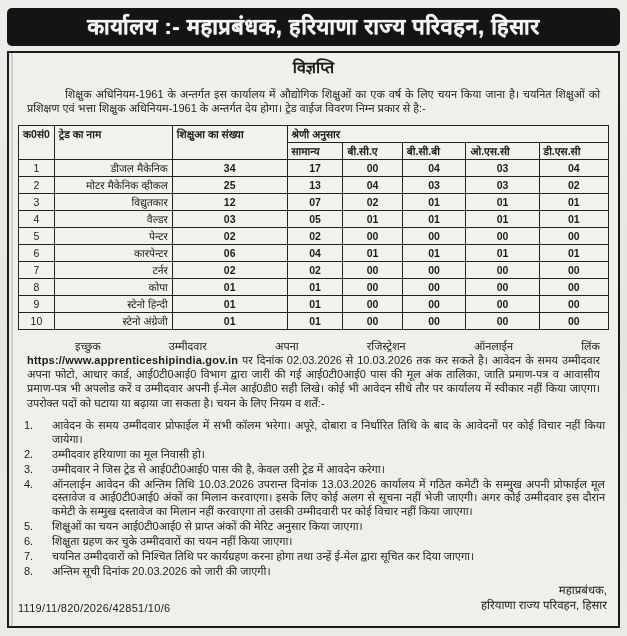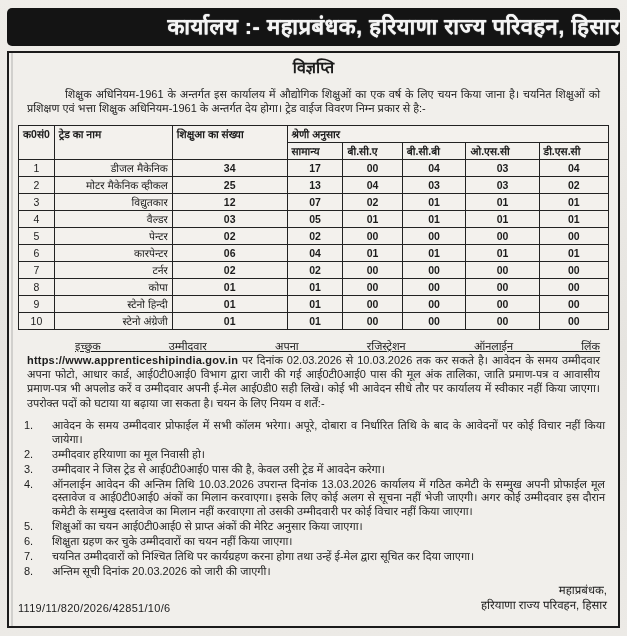--- a/index.html
+++ b/index.html
@@ -16,21 +16,21 @@
     background: linear-gradient(180deg, #efede9 0%, #e6e4e0 55%, #eceae6 100%);
     padding: 8px 7px 0 7px;
     box-sizing: border-box;
   }
   .banner {
     background: #141414;
     color: #f5f5f5;
     border-radius: 5px;
     height: 38px;
     line-height: 38px;
-    text-align: right;
+    text-align: center;
     font-size: 22px;
     font-weight: bold;
     letter-spacing: 0.5px;
     margin-bottom: 5px;
     text-shadow: 0 0 1px #fff;
   }
   .doc-box {
     border: 2px solid #1b1b1b;
     box-shadow: inset 2px 0 0 #f1efeb, inset 4px 0 0 #55555533;
     background: #f1efeb;
@@ -64,21 +64,21 @@
     padding: 1px 4px;
     height: 13px;
   }
   table.trades th { font-weight: bold; text-align: left; vertical-align: top; }
   th.group-head { text-align: center; vertical-align: middle; }
   th.cat-head { text-align: center; font-weight: bold; }
   td.c-sno { text-align: center; width: 6%; }
   td.c-trade { text-align: right; width: 20%; }
   td.c-num { text-align: center; padding-left: 8px; font-weight: bold; }
   .reg-para { text-indent: 48px; }
-  .spread { word-spacing: 34px; text-decoration: underline; }
+  .spread { word-spacing: 34px; }
   .url { font-weight: bold; letter-spacing: 0.2px; }
   .terms { margin: 2px 0 0 0; padding: 0; list-style: none; }
   .terms li {
     display: flex;
     font-size: 11px;
     line-height: 1.26;
     margin-bottom: 1px;
   }
   .terms .num { flex: 0 0 34px; padding-left: 6px; box-sizing: border-box; }
   .terms .txt { flex: 1; text-align: justify; padding-right: 4px; }

